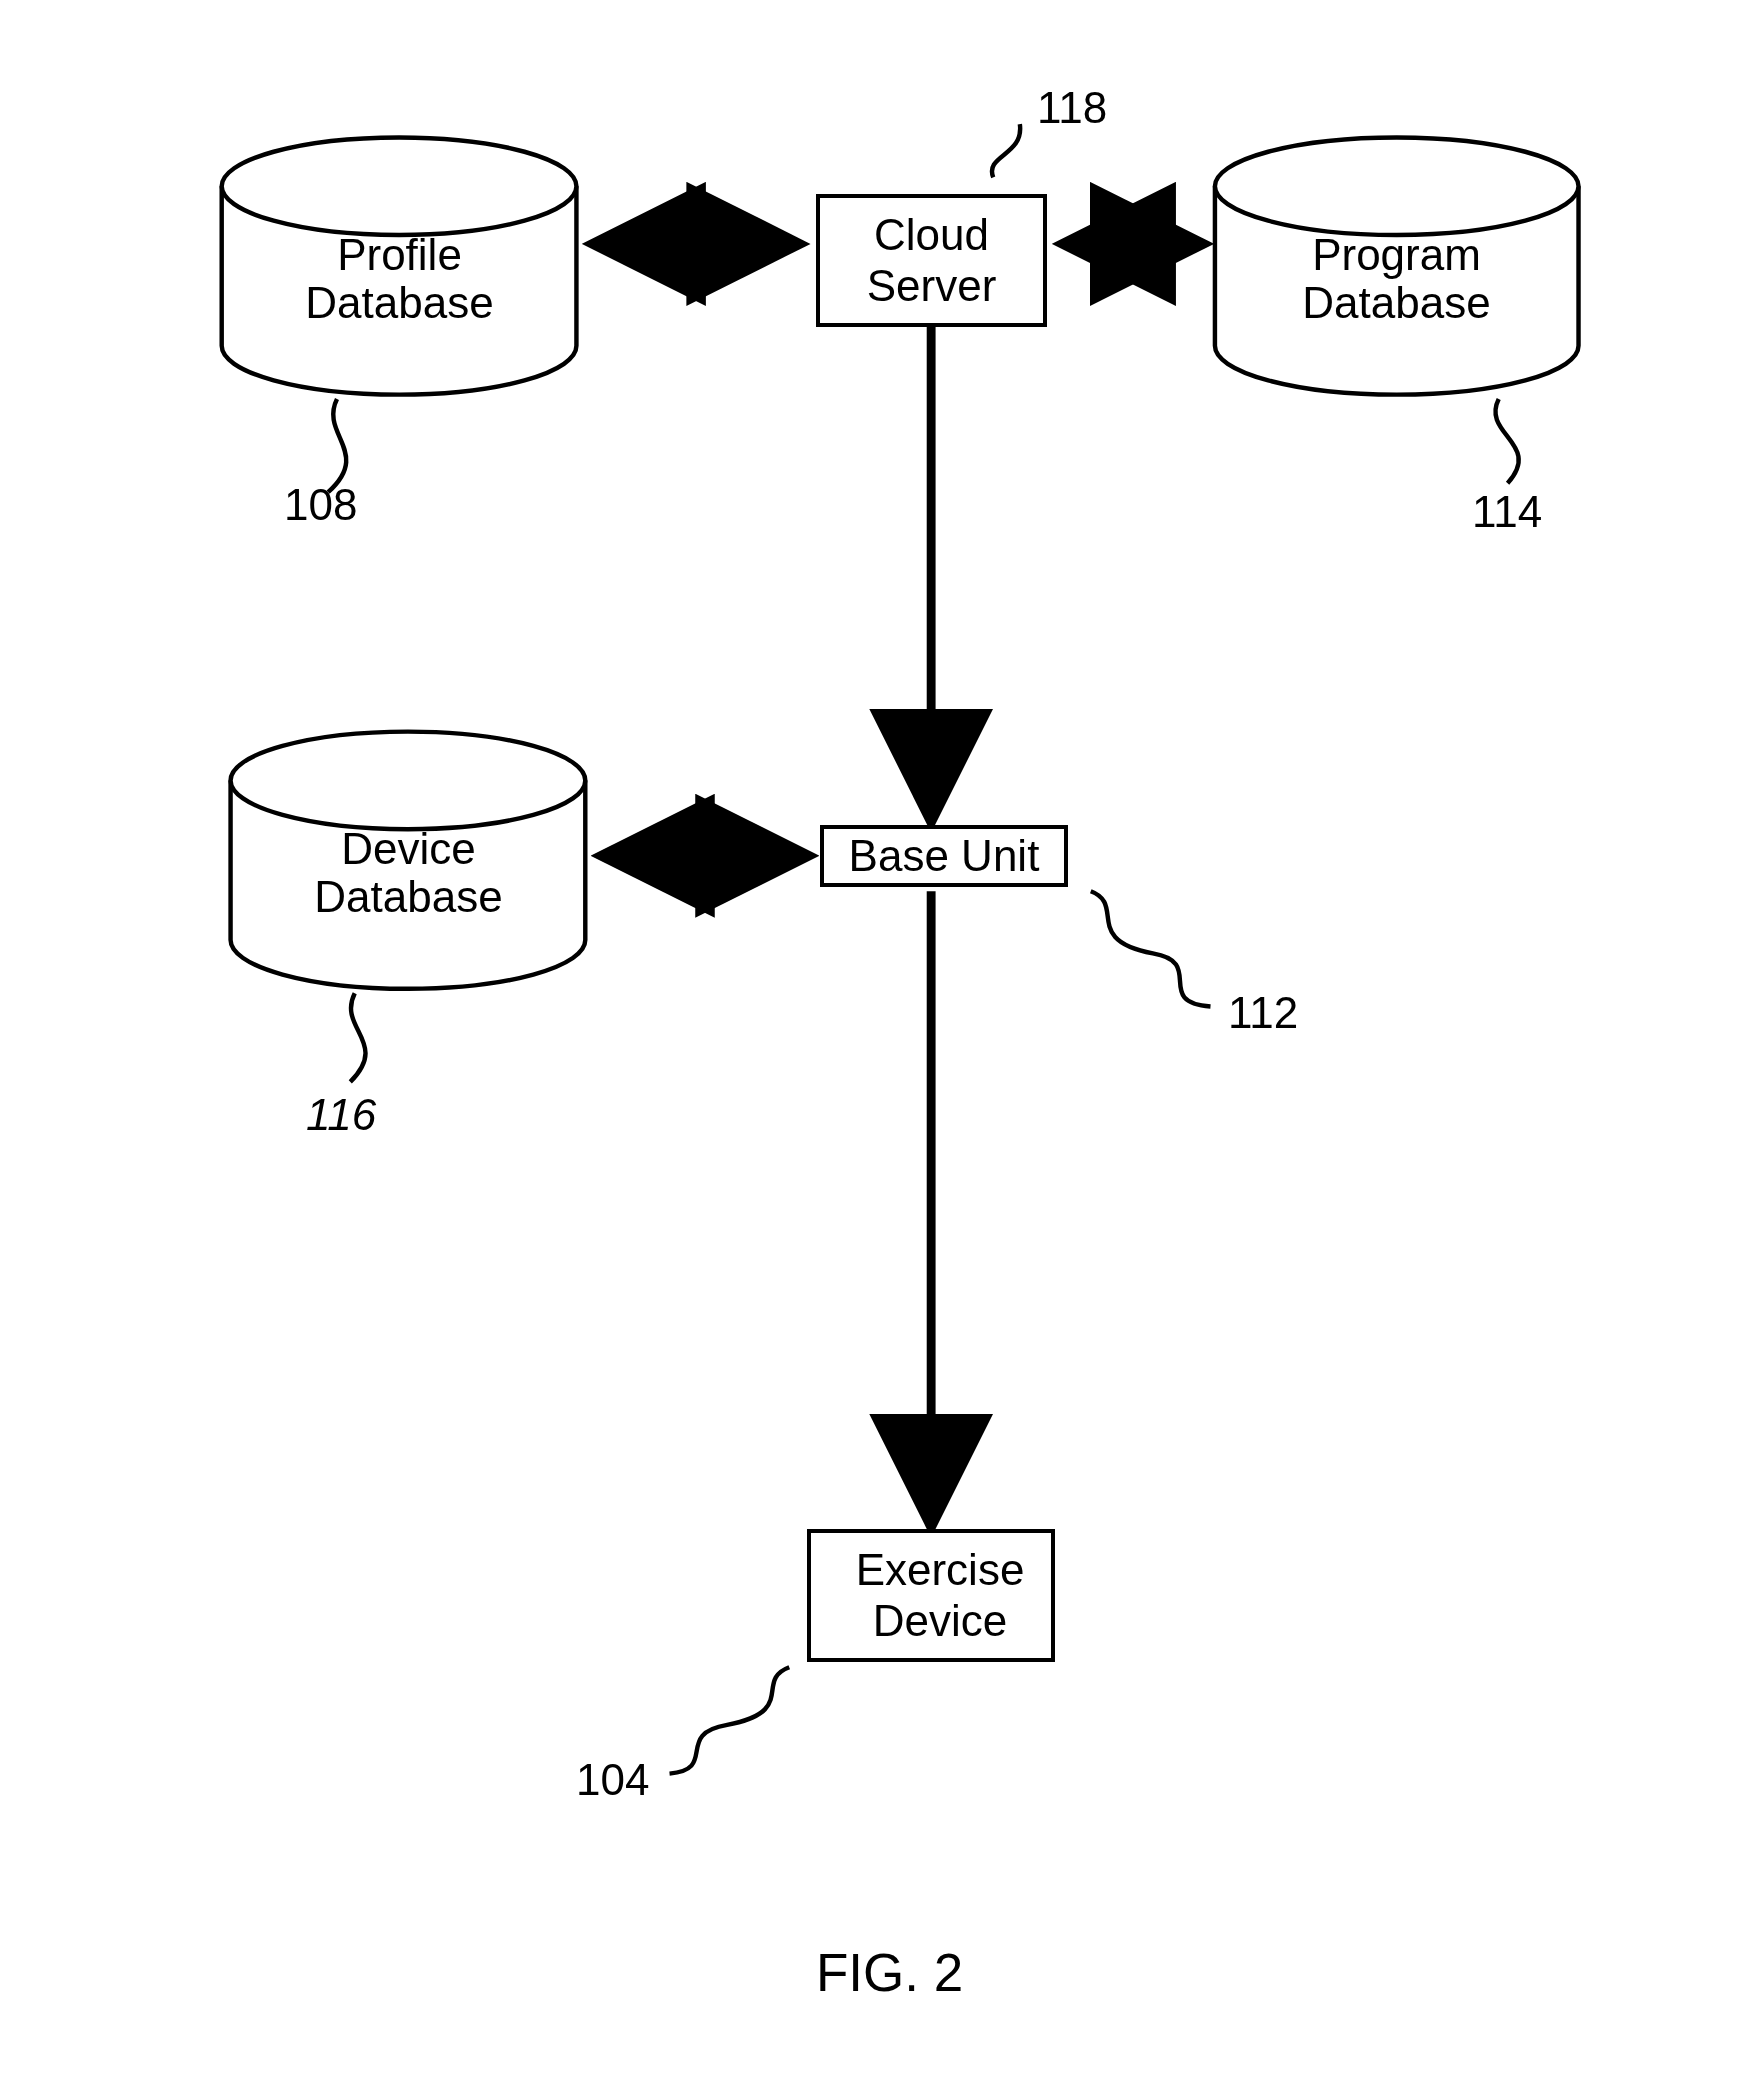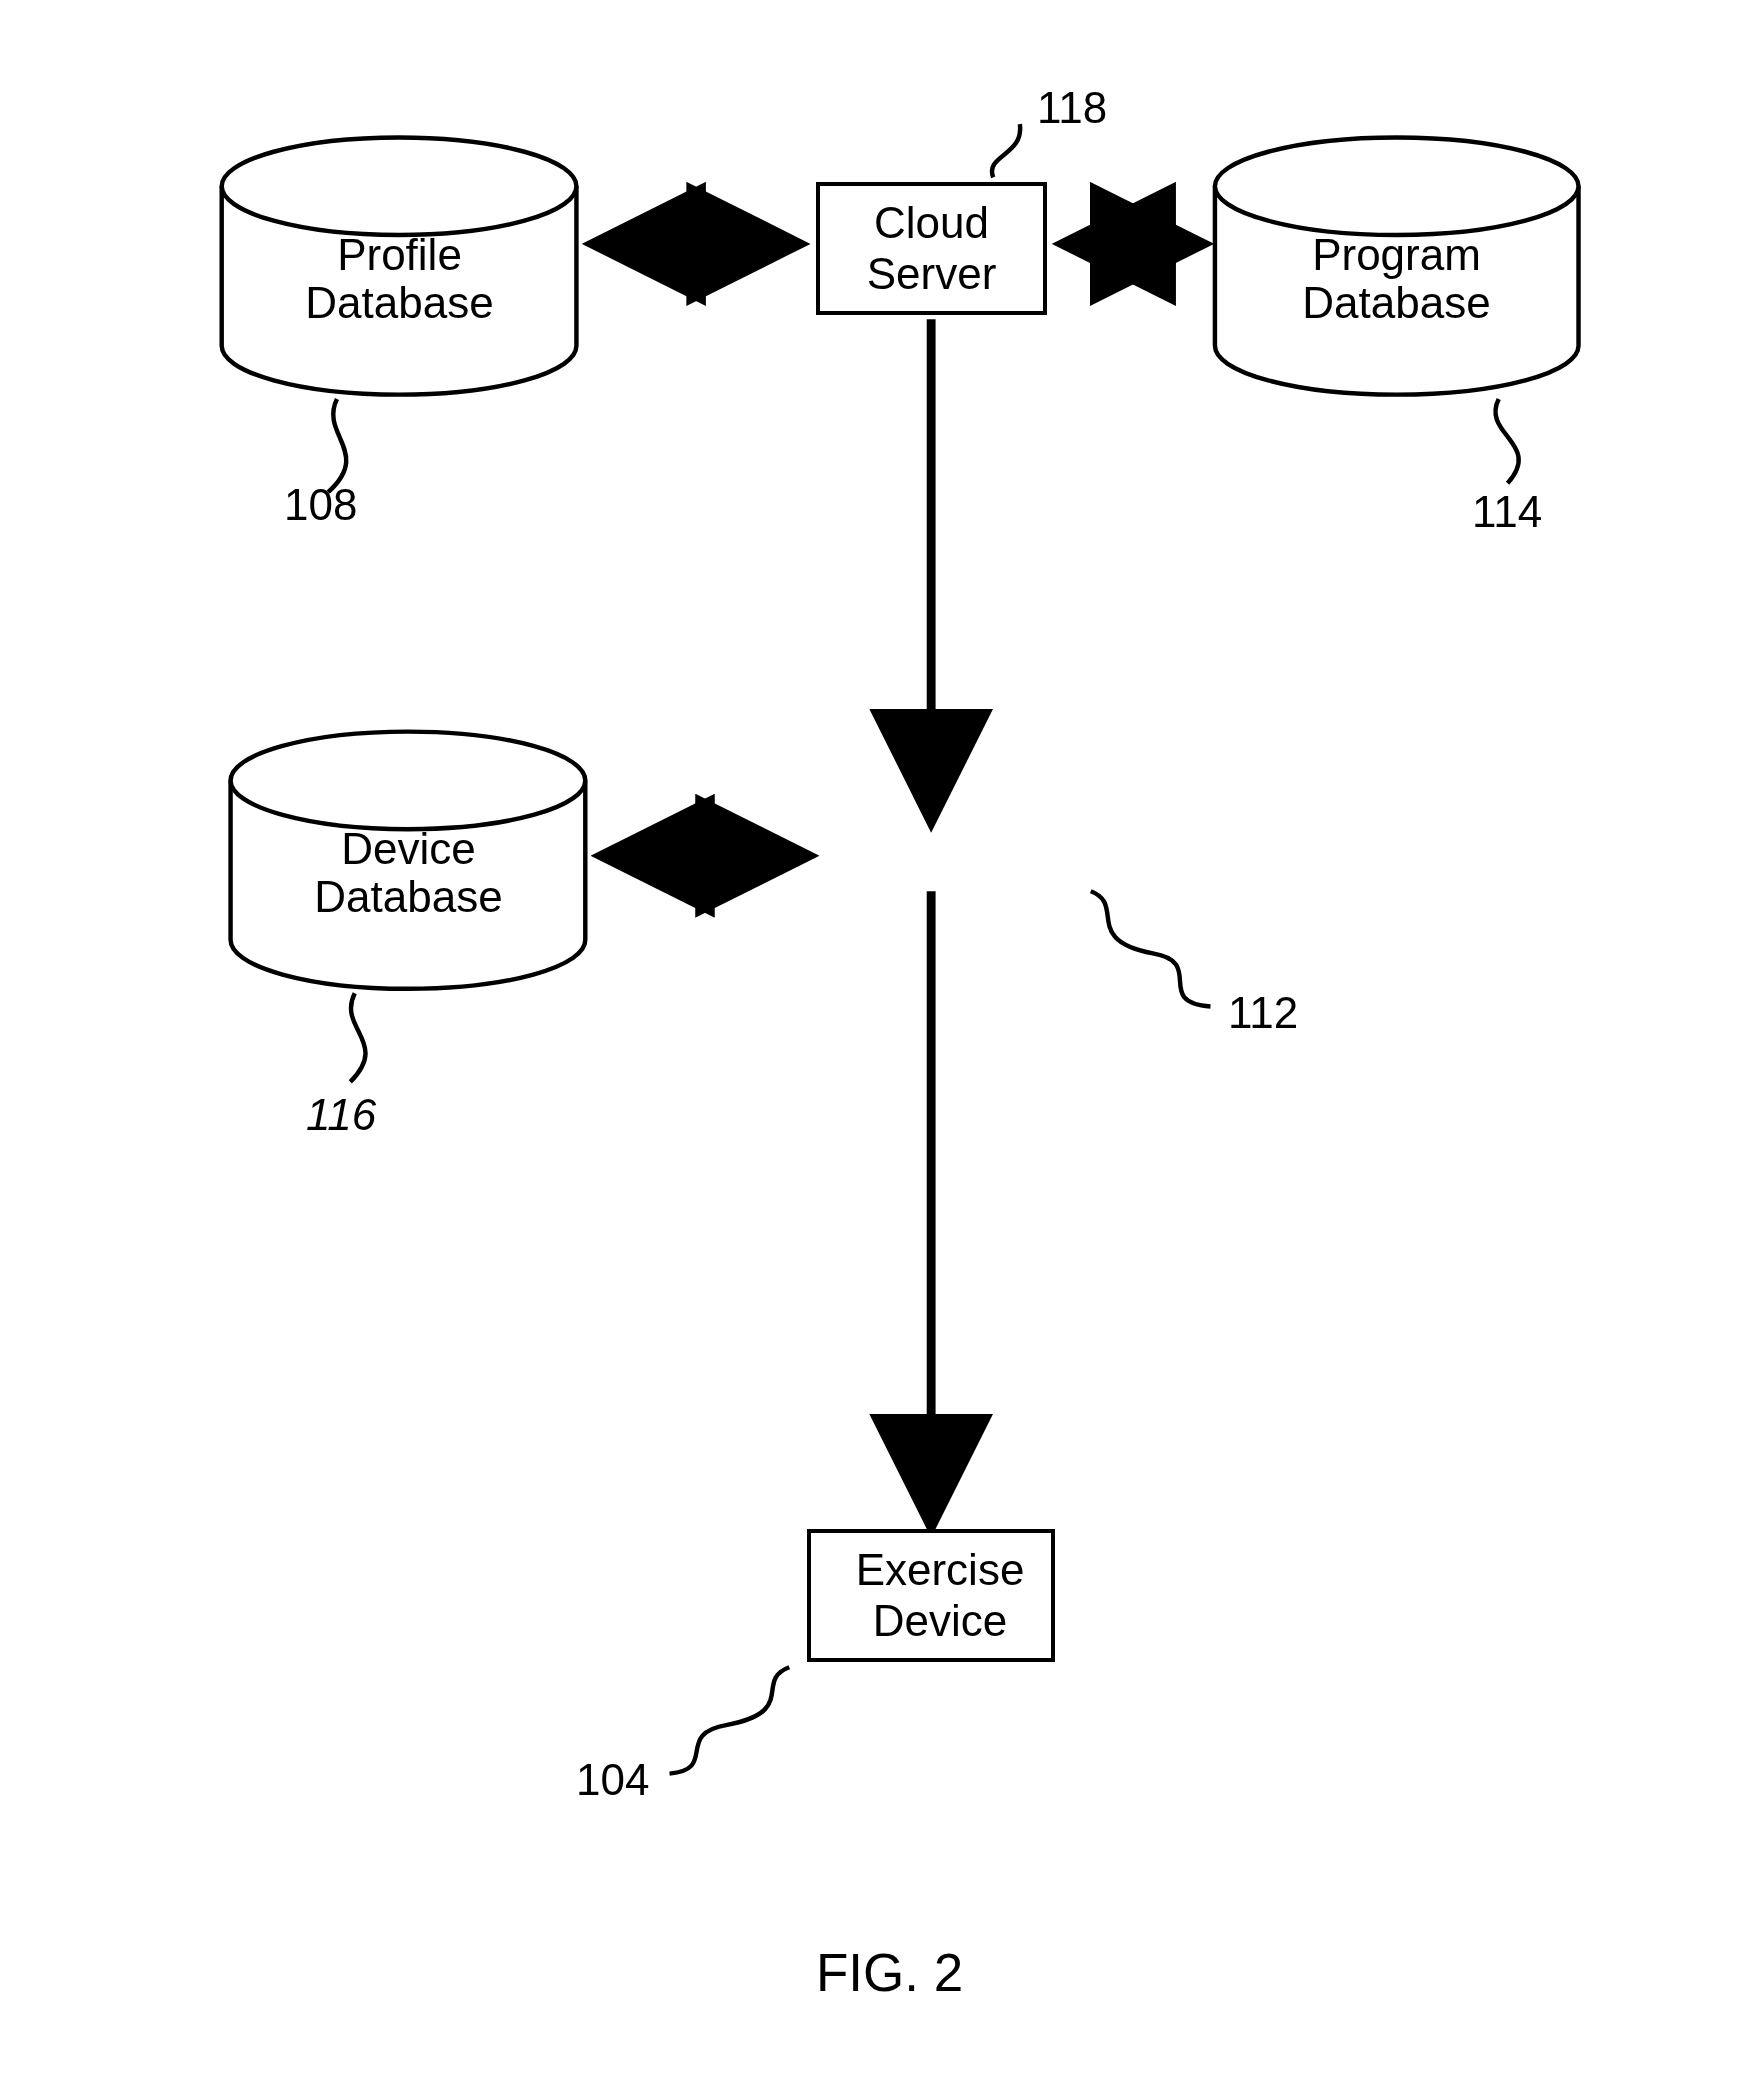--- a/index.html
+++ b/index.html
@@ -114,25 +114,28 @@
 
   <div class="label" style="left:222px; top:231px; width:355px;">Profile
 Database</div>
 
   <div class="label" style="left:1219px; top:231px; width:355px;">Program
 Database</div>
 
   <div class="label" style="left:231px; top:825px; width:355px;">Device
 Database</div>
 
-  <div class="box" style="left:816px; top:182px; width:231px; height:133px;">
+  <div class="box" style="left:816px; top:194px; width:231px; height:133px;">
     <span>Cloud
 Server</span>
   </div>
 
+  <div class="box" style="left:820px; top:825px; width:248px; height:62px;">
+    <span>Base Unit</span>
+  </div>
 
   <div class="box" style="left:807px; top:1529px; width:248px; height:133px;padding-left:32px;">
     <span>Exercise
 Device</span>
   </div>
 
   <div class="label" style="left:1037px; top:84px;">118</div>
 
   <div class="label" style="left:284px; top:481px;">108</div>
 

